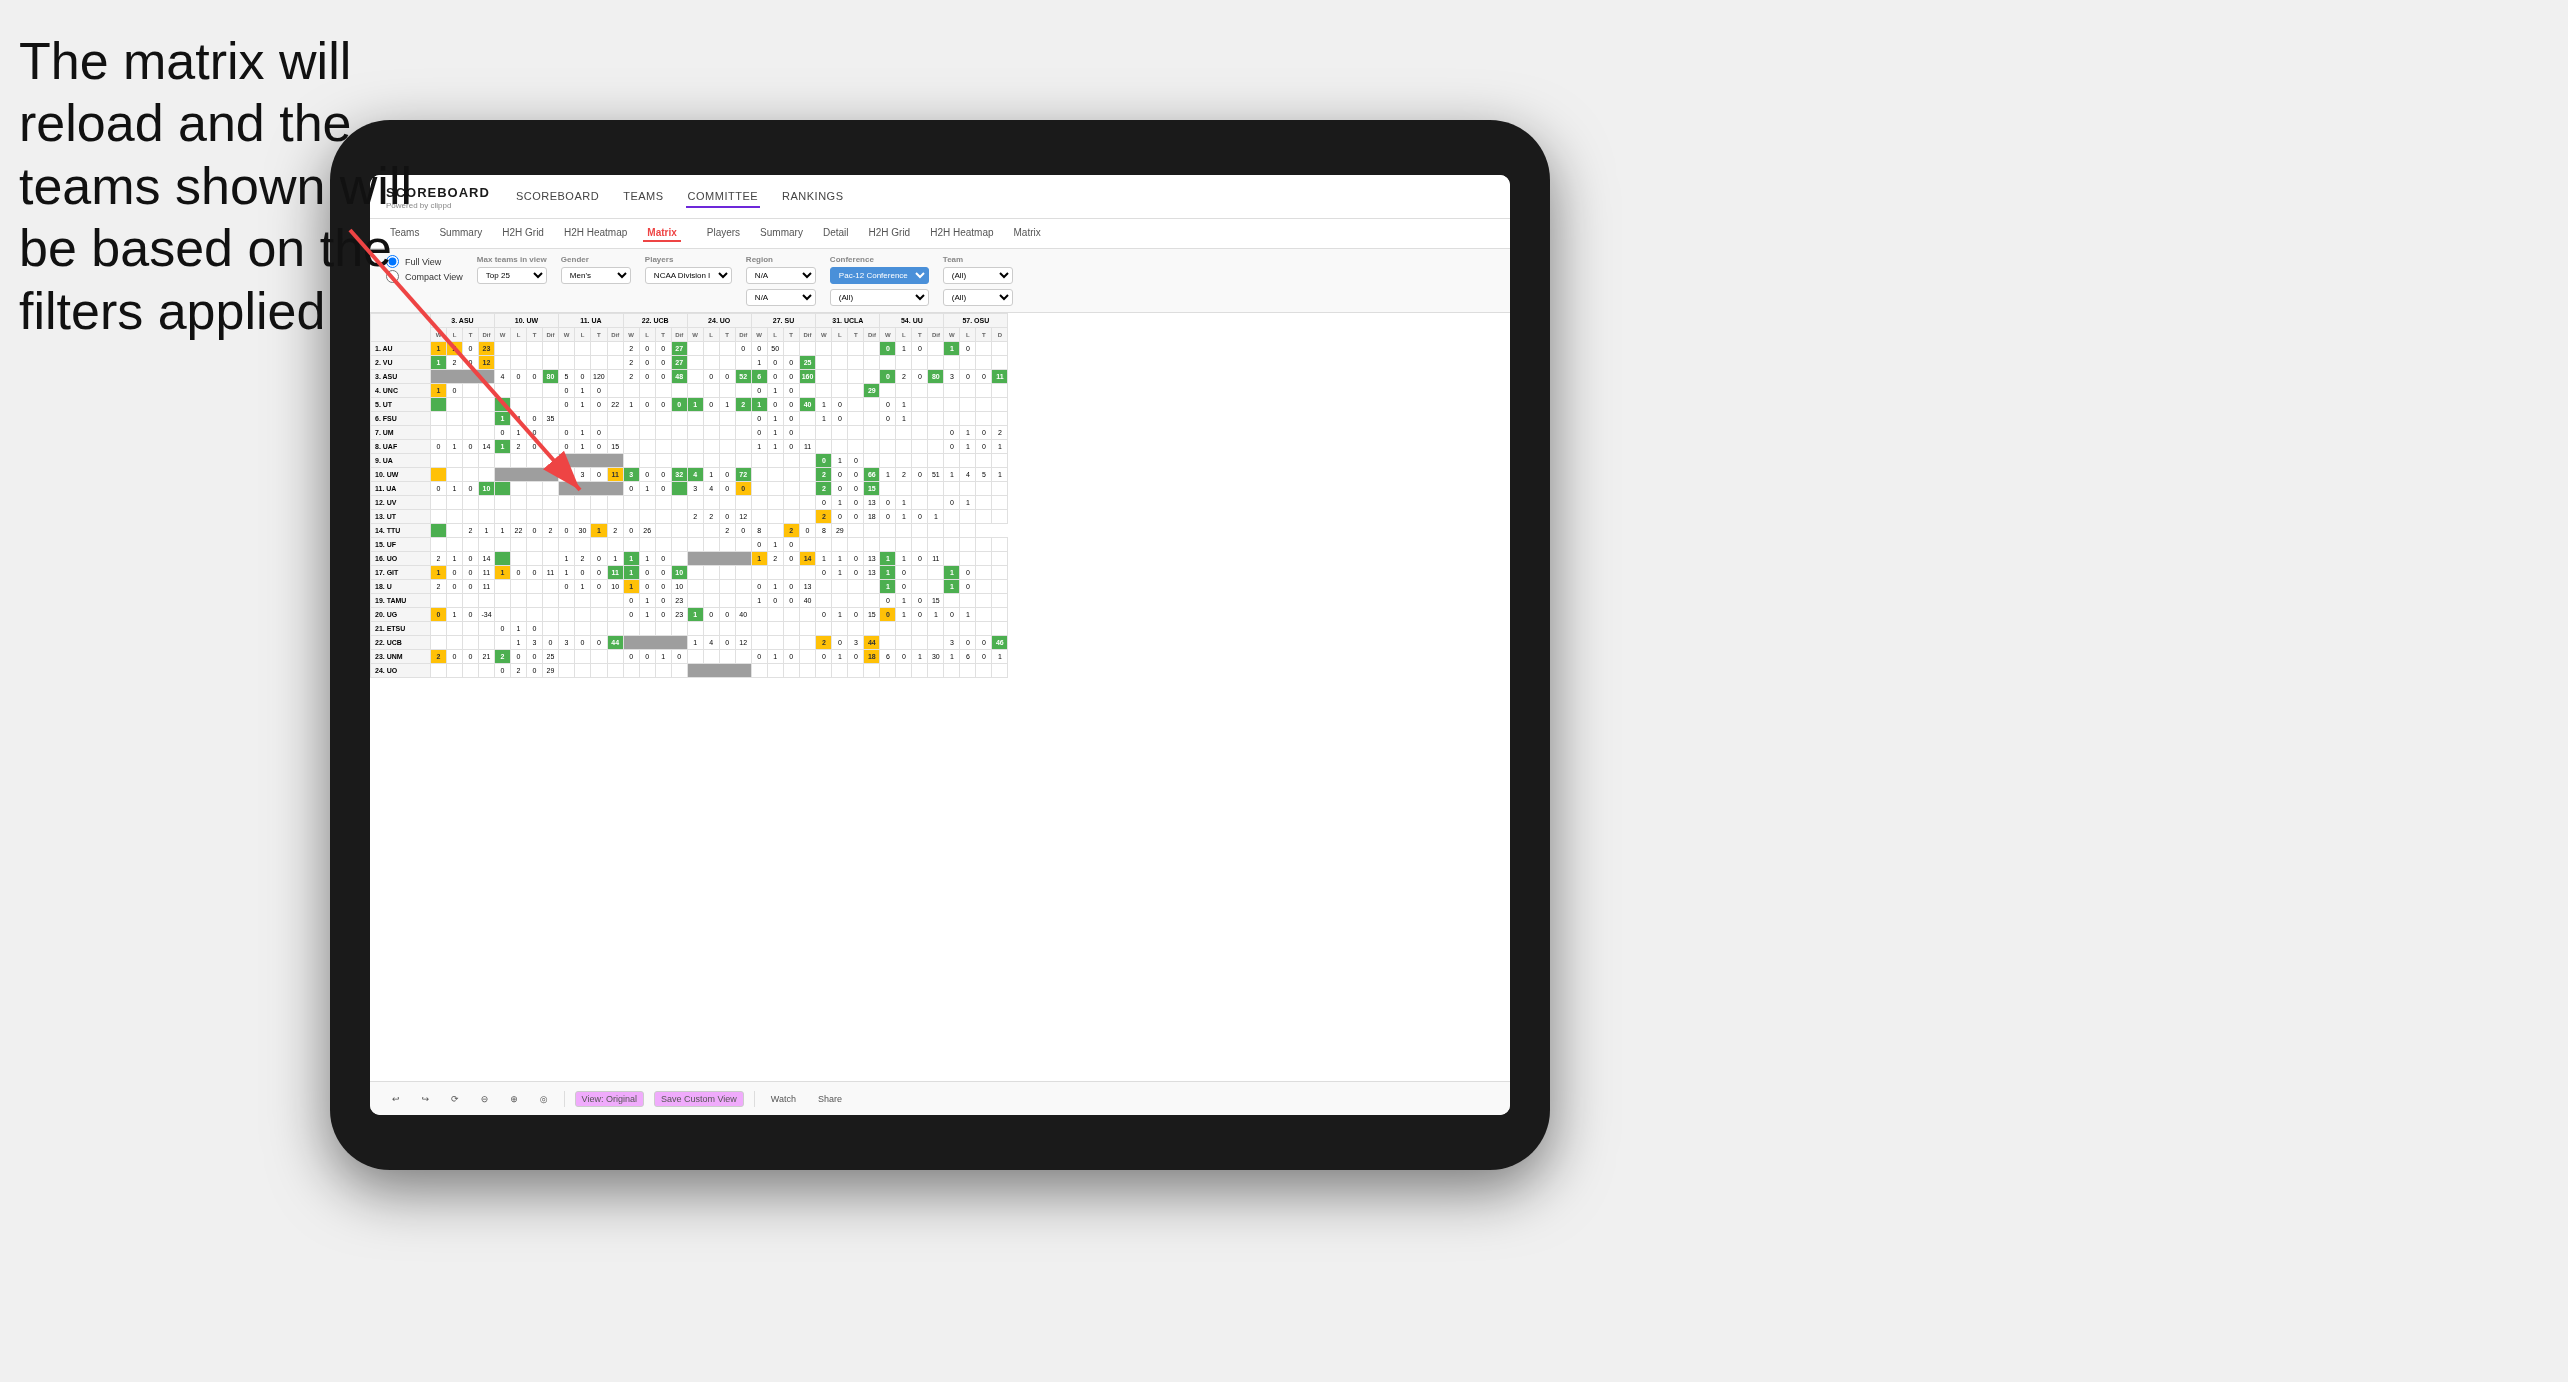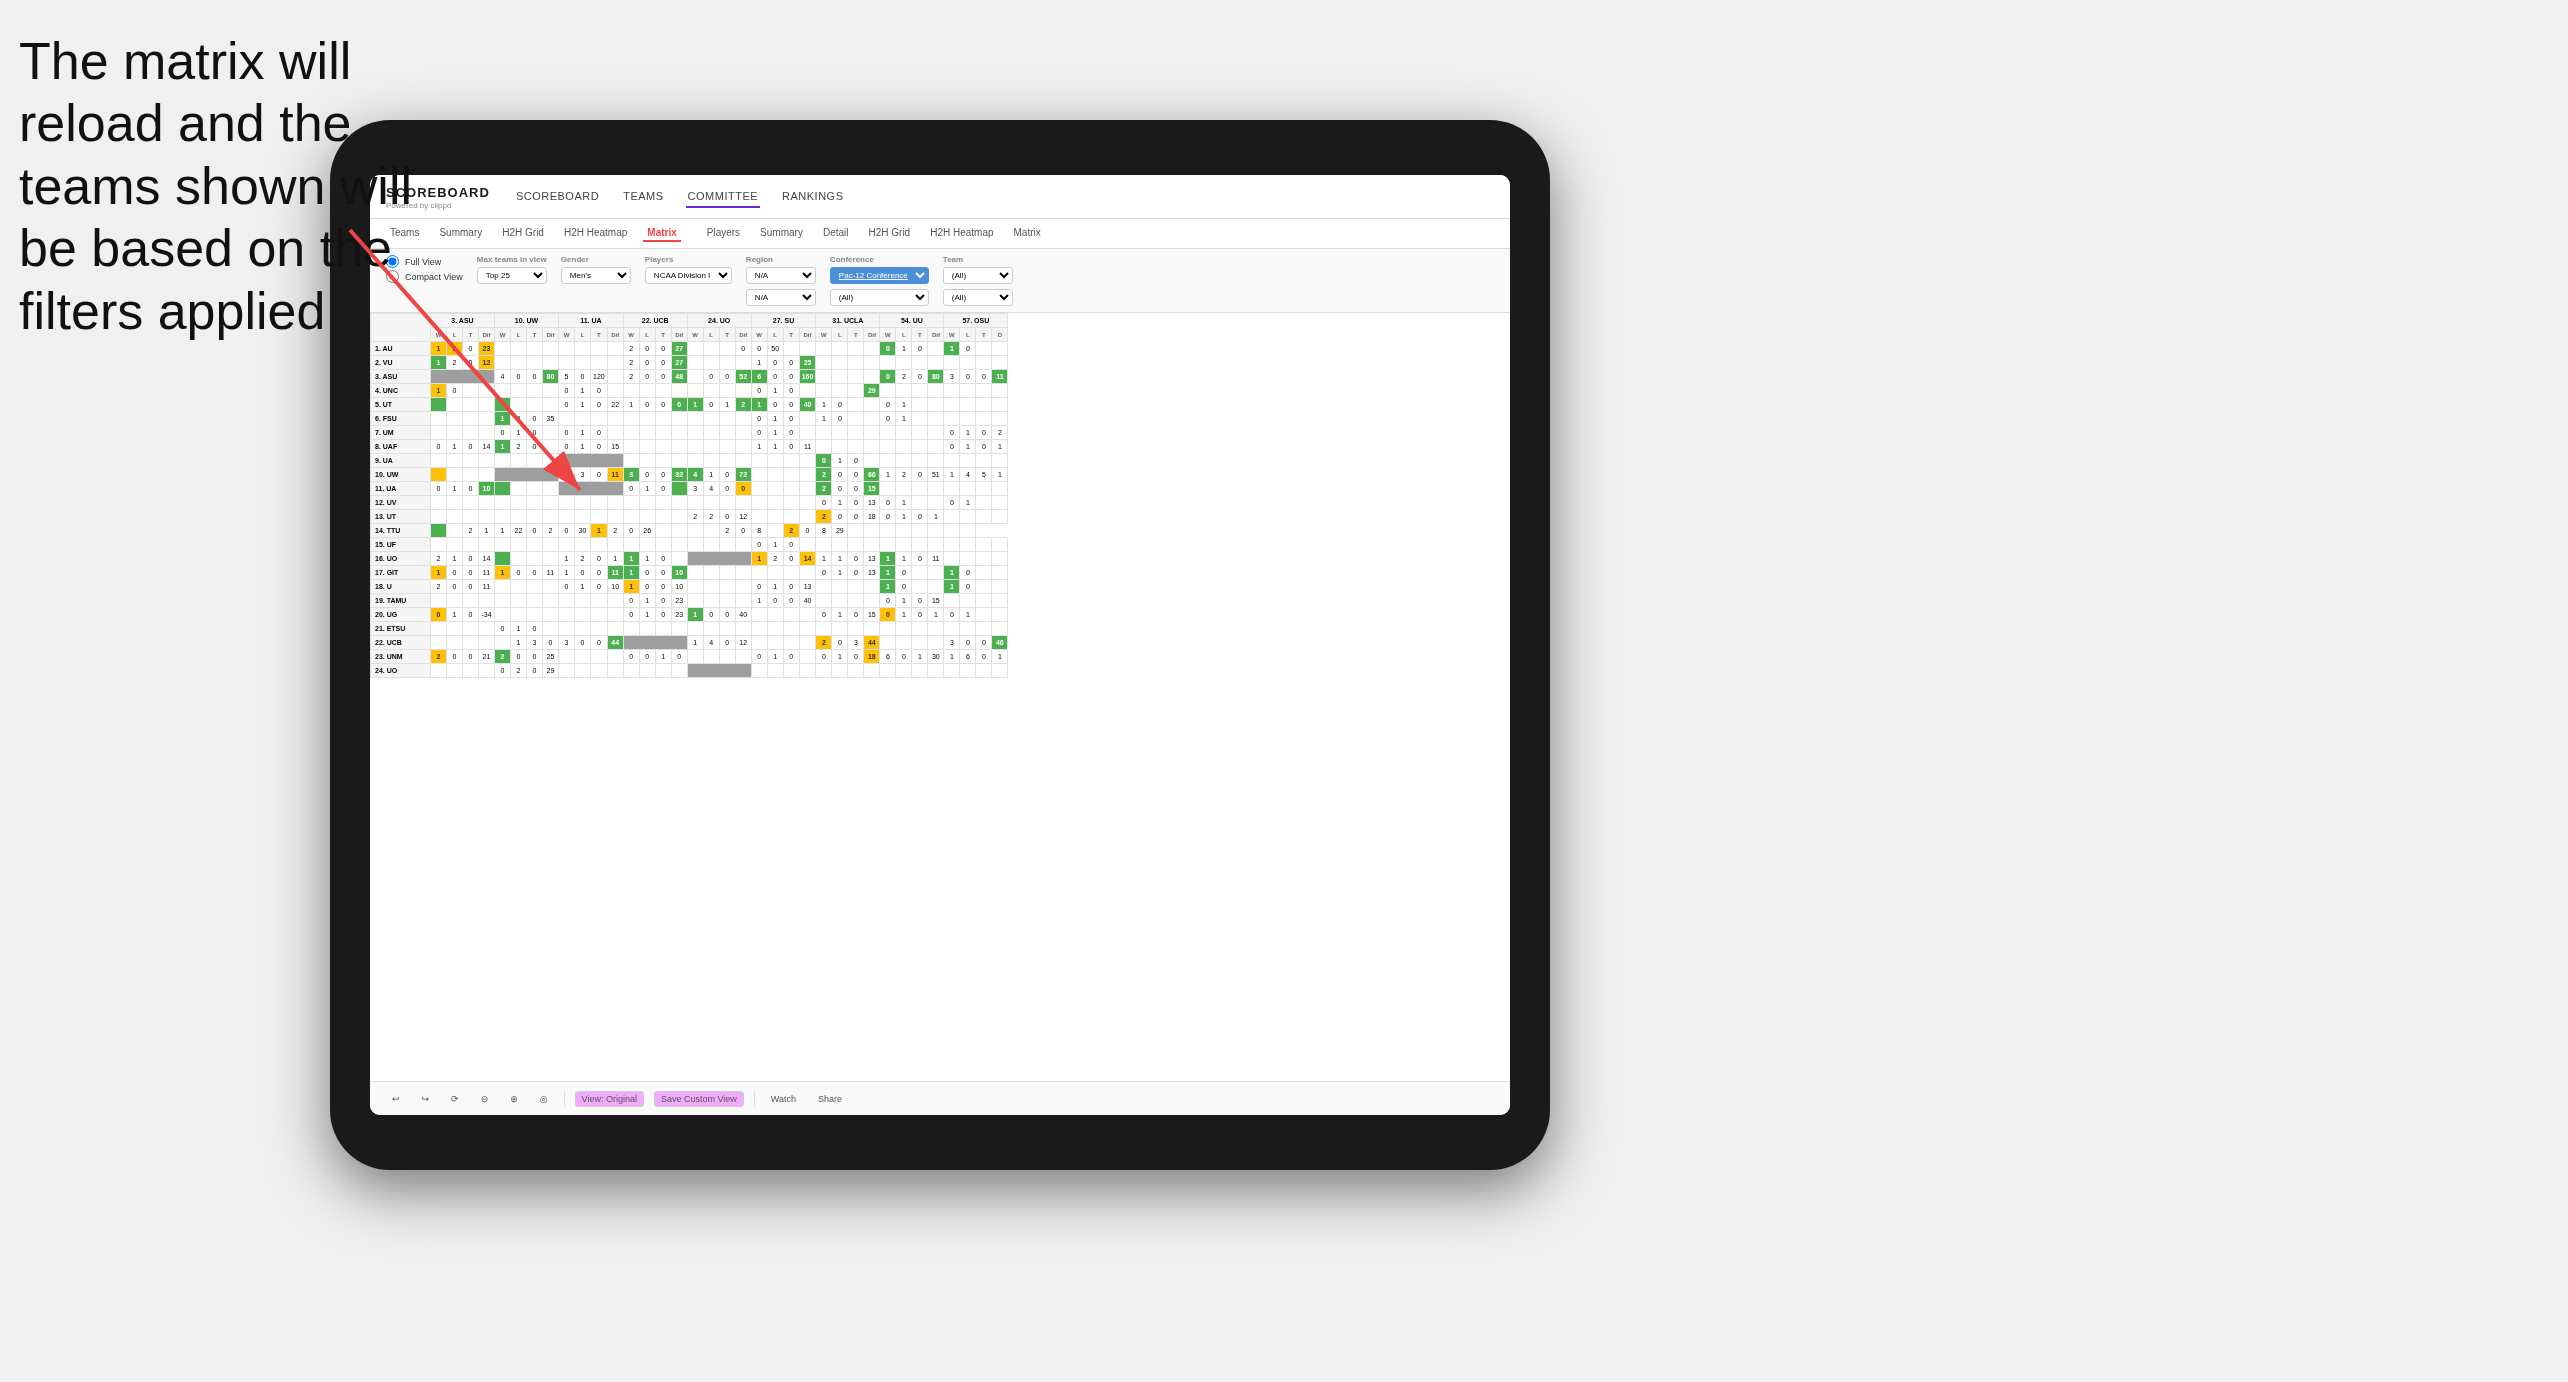--- a/index.html
+++ b/index.html
@@ -148,21 +148,20 @@
       border: 1px solid #ccc;
       border-radius: 3px;
       background: #fff;
       min-width: 70px;
     }
 
     .filter-select.highlight {
       background: #4a90d9;
       color: #fff;
       border-color: #4a90d9;
-      text-decoration: underline;
     }
 
     .radio-group {
       display: flex;
       flex-direction: column;
       gap: 2px;
       font-size: 9px;
       color: #333;
     }
 

